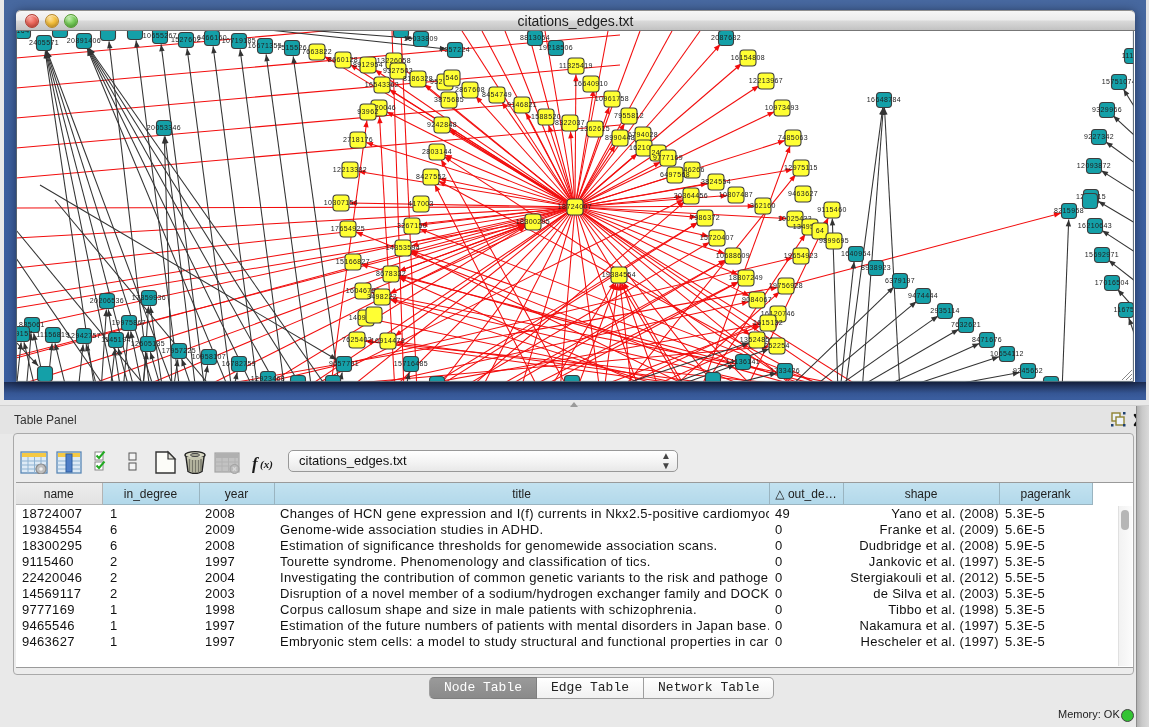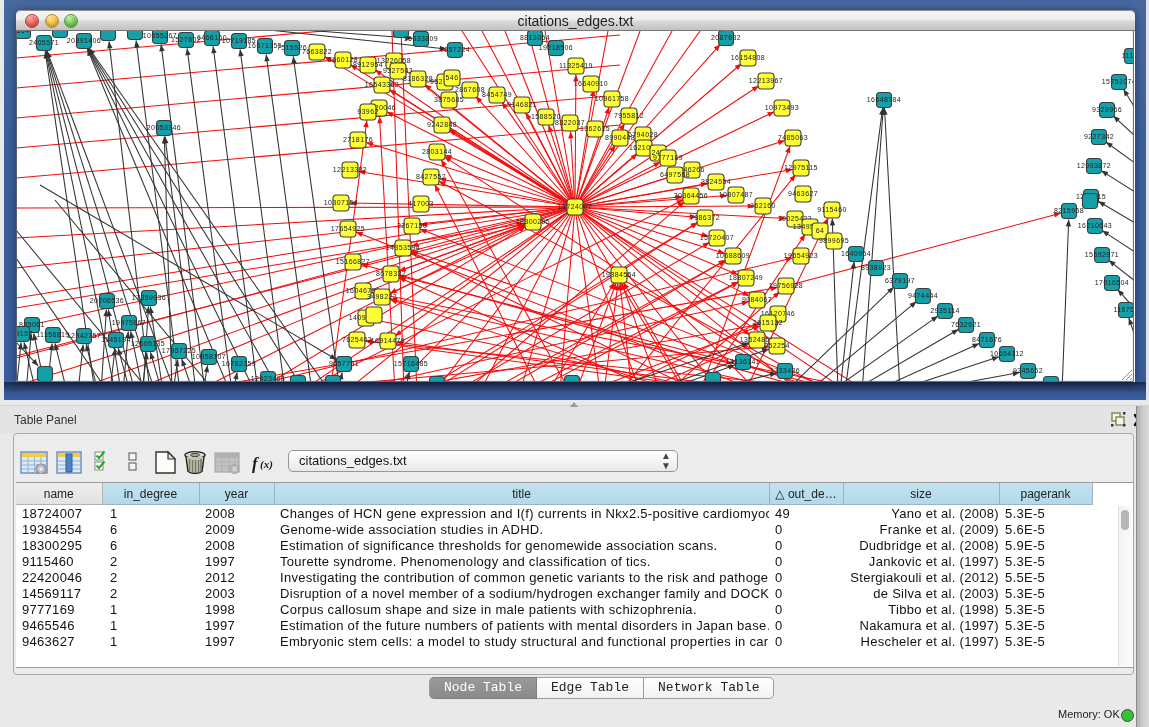--- a/index.html
+++ b/index.html
@@ -834,21 +834,21 @@
     <col style="width:93px">
             <col style="width:42px">
           </colgroup>
     <tbody>
             <tr>
               <th class="first">name</th>
               <th>in_degree</th>
               <th>year</th>
               <th>title</th>
         <th>△ out_de…</th>
-              <th>size</th>
+              <th>shape</th>
               <th>pagerank</th>
               <th style="background:#fff;border:none"></th>
             </tr>
     <tr>
               <td class="c1">18724007</td>
               <td class="c2">1</td>
               <td class="c3">2008</td>
               <td class="c4">Changes of HCN gene expression and I(f) currents in Nkx2.5-positive cardiomyoc…</td>
               <td class="c5">49</td>
               <td class="c6">Yano et al. (2008)</td>
@@ -881,21 +881,21 @@
               <td class="c3">1997</td>
               <td class="c4">Tourette syndrome. Phenomenology and classification of tics.</td>
               <td class="c5">0</td>
               <td class="c6">Jankovic et al. (1997)</td>
               <td class="c7">5.3E-5</td>
               <td class="c8"></td>
             </tr>
             <tr>
               <td class="c1">22420046</td>
               <td class="c2">2</td>
-              <td class="c3">2012</td>
+              <td class="c3">2004</td>
               <td class="c4">Investigating the contribution of common genetic variants to the risk and pathogen…</td>
               <td class="c5">0</td>
               <td class="c6">Stergiakouli et al. (2012)</td>
               <td class="c7">5.5E-5</td>
               <td class="c8"></td>
             </tr>
             <tr>
               <td class="c1">14569117</td>
               <td class="c2">2</td>
               <td class="c3">2003</td>

